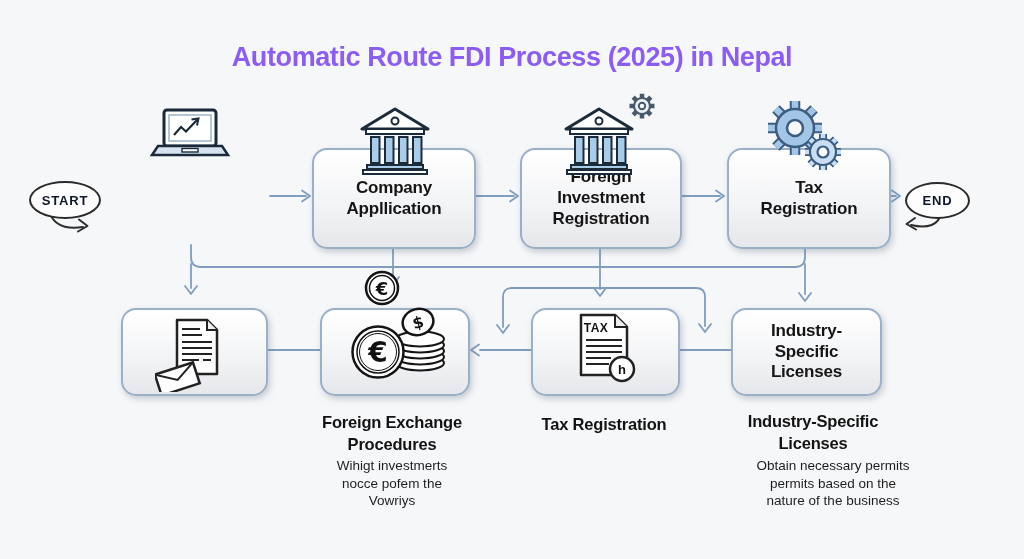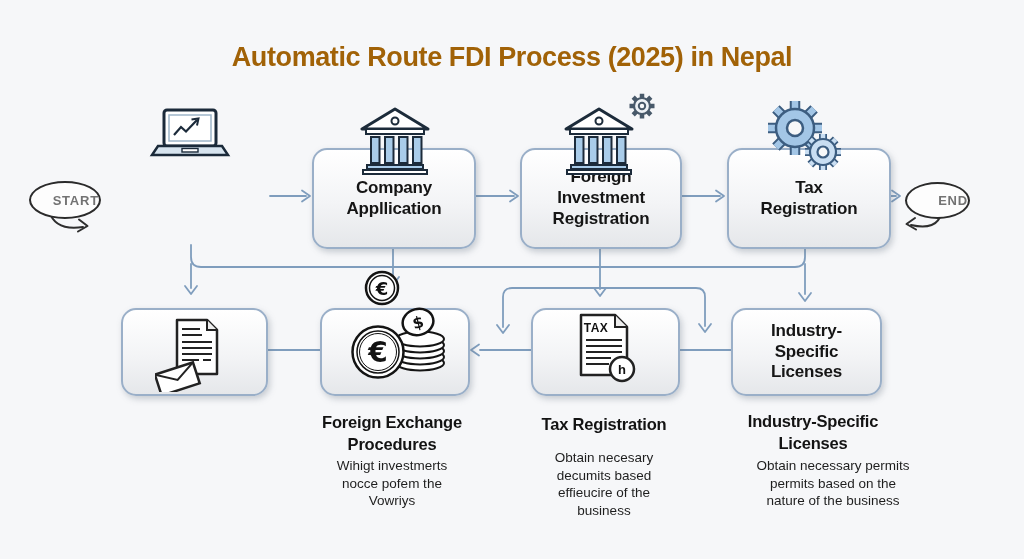--- a/index.html
+++ b/index.html
@@ -1,40 +1,40 @@
 <!DOCTYPE html>
 <html><head>
 <meta charset="utf-8">
 <style>
   html,body{margin:0;padding:0;background:#e9ebee;}
   .canvas{position:relative;width:1024px;height:559px;background:#f6f7f9;
           font-family:"Liberation Sans",sans-serif;overflow:hidden;}
   .title{position:absolute;left:0;top:42px;width:1024px;text-align:center;
-         font-size:27px;font-weight:bold;color:#a16207;letter-spacing:-0.4px;}
+         font-size:27px;font-weight:bold;color:#8b5cf6;letter-spacing:-0.4px;}
   .wires{position:absolute;left:0;top:0;z-index:1;}
   .wire{stroke:#7f9dbd;stroke-width:1.8;fill:none;stroke-linecap:round;stroke-linejoin:round;}
   .tail{stroke:#2e2e2e;stroke-width:2;fill:none;stroke-linecap:round;stroke-linejoin:round;}
   .pbox{position:absolute;top:148px;height:97px;border:2px solid #9aafc8;border-radius:15px;
         background:linear-gradient(180deg,#ffffff 0%,#f3f4f6 55%,#e5e7ea 100%);
         box-shadow:2px 3px 6px rgba(110,120,135,.35);
         display:flex;align-items:center;justify-content:center;z-index:2;}
   .bbox{position:absolute;top:308px;height:84px;border:2px solid #9aafc8;border-radius:15px;
         background:linear-gradient(180deg,#ffffff 0%,#f3f4f6 55%,#e5e7ea 100%);
         box-shadow:2px 3px 6px rgba(110,120,135,.35);
         display:flex;align-items:center;justify-content:center;z-index:2;}
   .plabel{font-weight:bold;font-size:17px;color:#151515;text-align:center;
           white-space:pre-line;line-height:1.22;letter-spacing:-0.2px;}
   .caption{position:absolute;font-weight:bold;font-size:16.5px;color:#131313;text-align:center;
            white-space:pre-line;line-height:1.35;letter-spacing:-0.2px;z-index:2;}
   .desc{position:absolute;font-size:13.5px;color:#1e1e1e;text-align:center;
         white-space:pre-line;line-height:1.3;z-index:2;}
   .icon{position:absolute;z-index:3;}
   .bubble{position:absolute;border:2px solid #2b2b2b;border-radius:50%;background:#fdfdfd;
-          display:flex;align-items:center;justify-content:flex-end;font-weight:bold;
-          font-size:13px;letter-spacing:.8px;color:#737373;z-index:2;}
+          display:flex;align-items:center;justify-content:center;font-weight:bold;
+          font-size:13px;letter-spacing:.8px;color:#0f172a;z-index:2;}
   .cointext{font-family:"DejaVu Sans",sans-serif;font-weight:bold;fill:#121212;text-anchor:middle;}
   .doctext{font-family:"Liberation Sans",sans-serif;font-weight:bold;fill:#121212;text-anchor:middle;}
 </style>
 </head>
 <body>
 
 <div class="canvas">
 
   <div class="title">Automatic Route FDI Process (2025) in Nepal</div>
 
@@ -199,21 +199,17 @@
 
   <div class="caption" style="left:308px;width:168px;top:411px;">Foreign Exchange
 Procedures</div>
   <div class="caption" style="left:523px;width:162px;top:413px;">Tax Registration</div>
   <div class="caption" style="left:723px;width:180px;top:410px;">Industry-Specific
 Licenses</div>
 
   <div class="desc" style="left:308px;width:168px;top:457px;">Wihigt investmerts
 nocce pofem the
 Vowriys</div>
-  <div class="desc" style="left:520px;width:168px;top:449px;">Obtain necesary
-decumits based
-effieucire of the
-business</div>
   <div class="desc" style="left:738px;width:190px;top:457px;">Obtain necessary permits
 permits based on the
 nature of the business</div>
 
 </div>
 
 </body></html>

